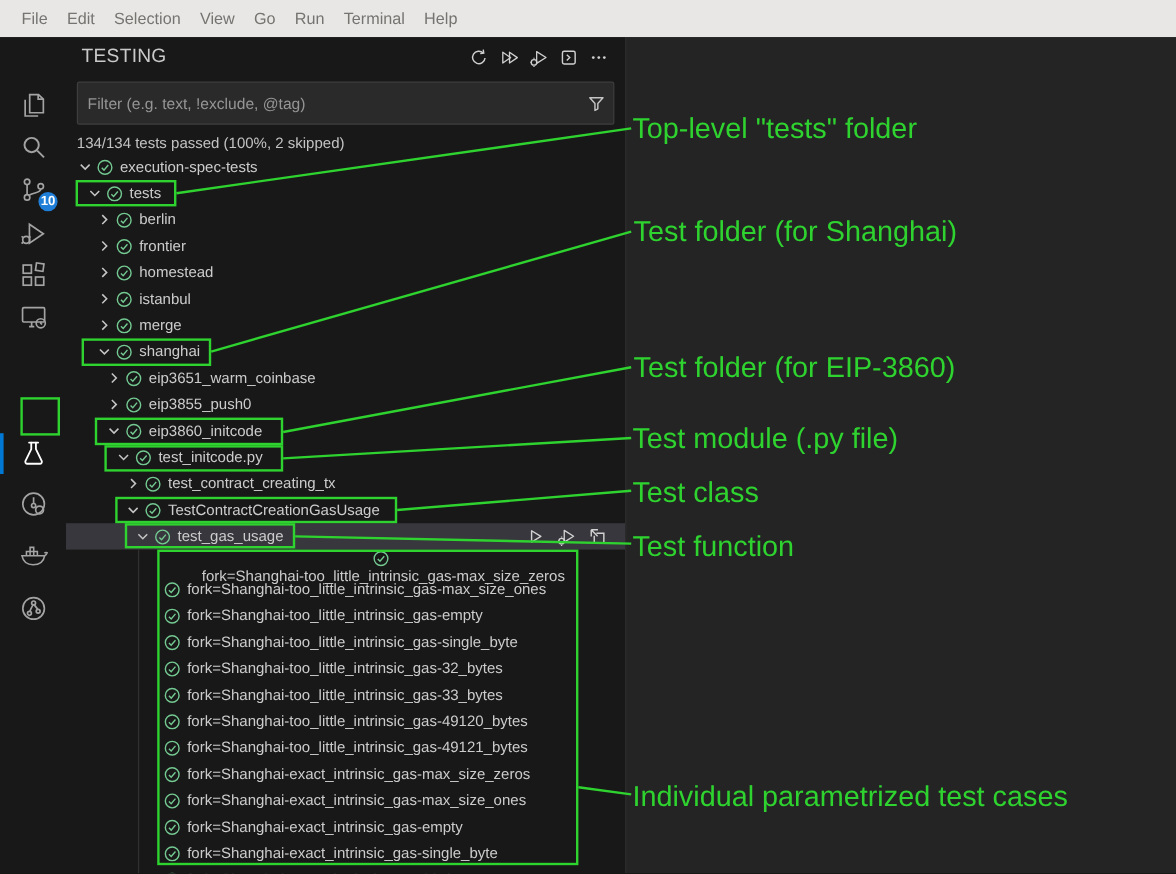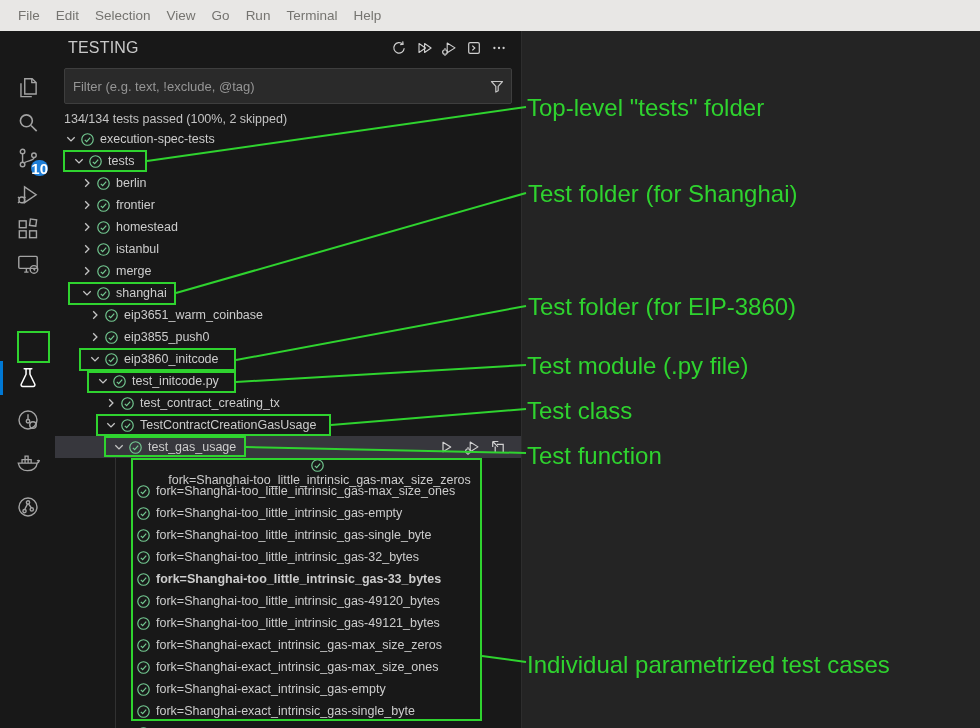--- a/index.html
+++ b/index.html
@@ -11,21 +11,21 @@
   .menubar{position:absolute;top:0;left:0;width:980px;height:31px;background:#e8e7e5;
            display:flex;align-items:center;padding-left:10px;box-sizing:border-box;}
   .menu-item{color:#757470;font-size:13.5px;padding:0 8px;cursor:default;}
 
   
   .activitybar{position:absolute;top:31px;left:0;width:55px;height:697px;background:#181818;}
   .ab-item{position:absolute;left:0;width:55px;height:40px;display:flex;align-items:center;justify-content:center;color:#a3a3a3;}
   .ab-item svg{width:26px;height:26px;}
   .ab-item.active{color:#ffffff;}
   .ab-badge{position:absolute;right:7px;bottom:2px;min-width:16px;height:16px;border-radius:9px;
-            color:#fff;font-size:15px;font-weight:bold;display:flex;align-items:center;justify-content:center;}
+            color:#fff;font-size:11px;font-weight:bold;display:flex;align-items:center;justify-content:center;}
   .ab-indicator{position:absolute;left:0;top:3px;width:3px;height:34px;}
 
   
   .sidebar{position:absolute;top:31px;left:55px;width:466px;height:697px;background:#181818;color:#ccc;}
   .panel-header{display:flex;align-items:center;height:34px;padding:0 13px;}
   .panel-title{font-size:16px;color:#c9c9c9;letter-spacing:.2px;}
   .panel-actions{margin-left:auto;display:flex;gap:7px;align-items:center;}
   .pa-btn{width:18px;height:18px;display:flex;align-items:center;justify-content:center;color:#cfcfcf;cursor:pointer;}
   .pa-btn svg{width:16px;height:16px;}
   .filter-box{margin:3px 9px 0 9px;height:36px;display:flex;align-items:center;background:#2a2a2a;
@@ -536,21 +536,21 @@
           <span class="picon" style="color: rgb(115, 201, 145);">
             <svg viewBox="0 0 16 16" xmlns="http://www.w3.org/2000/svg">
               <g fill="none" stroke="currentColor" stroke-width="1.25">
                 <circle cx="8" cy="8" r="6.1"></circle>
                 <path d="M5.1 8.4l2 2 3.8-4.5"></path>
               </g>
             </svg>
           </span>
           <span class="tlabel">fork=Shanghai-too_little_intrinsic_gas-32_bytes</span>
         </div>
-        <div class="trow" style="padding-left: 63px; font-weight: bold;">
+        <div class="trow" style="padding-left: 63px;">
           <span class="twisty"></span>
           <span class="picon" style="color: rgb(115, 201, 145);">
             <svg viewBox="0 0 16 16" xmlns="http://www.w3.org/2000/svg">
               <g fill="none" stroke="currentColor" stroke-width="1.25">
                 <circle cx="8" cy="8" r="6.1"></circle>
                 <path d="M5.1 8.4l2 2 3.8-4.5"></path>
               </g>
             </svg>
           </span>
           <span class="tlabel">fork=Shanghai-too_little_intrinsic_gas-33_bytes</span>

